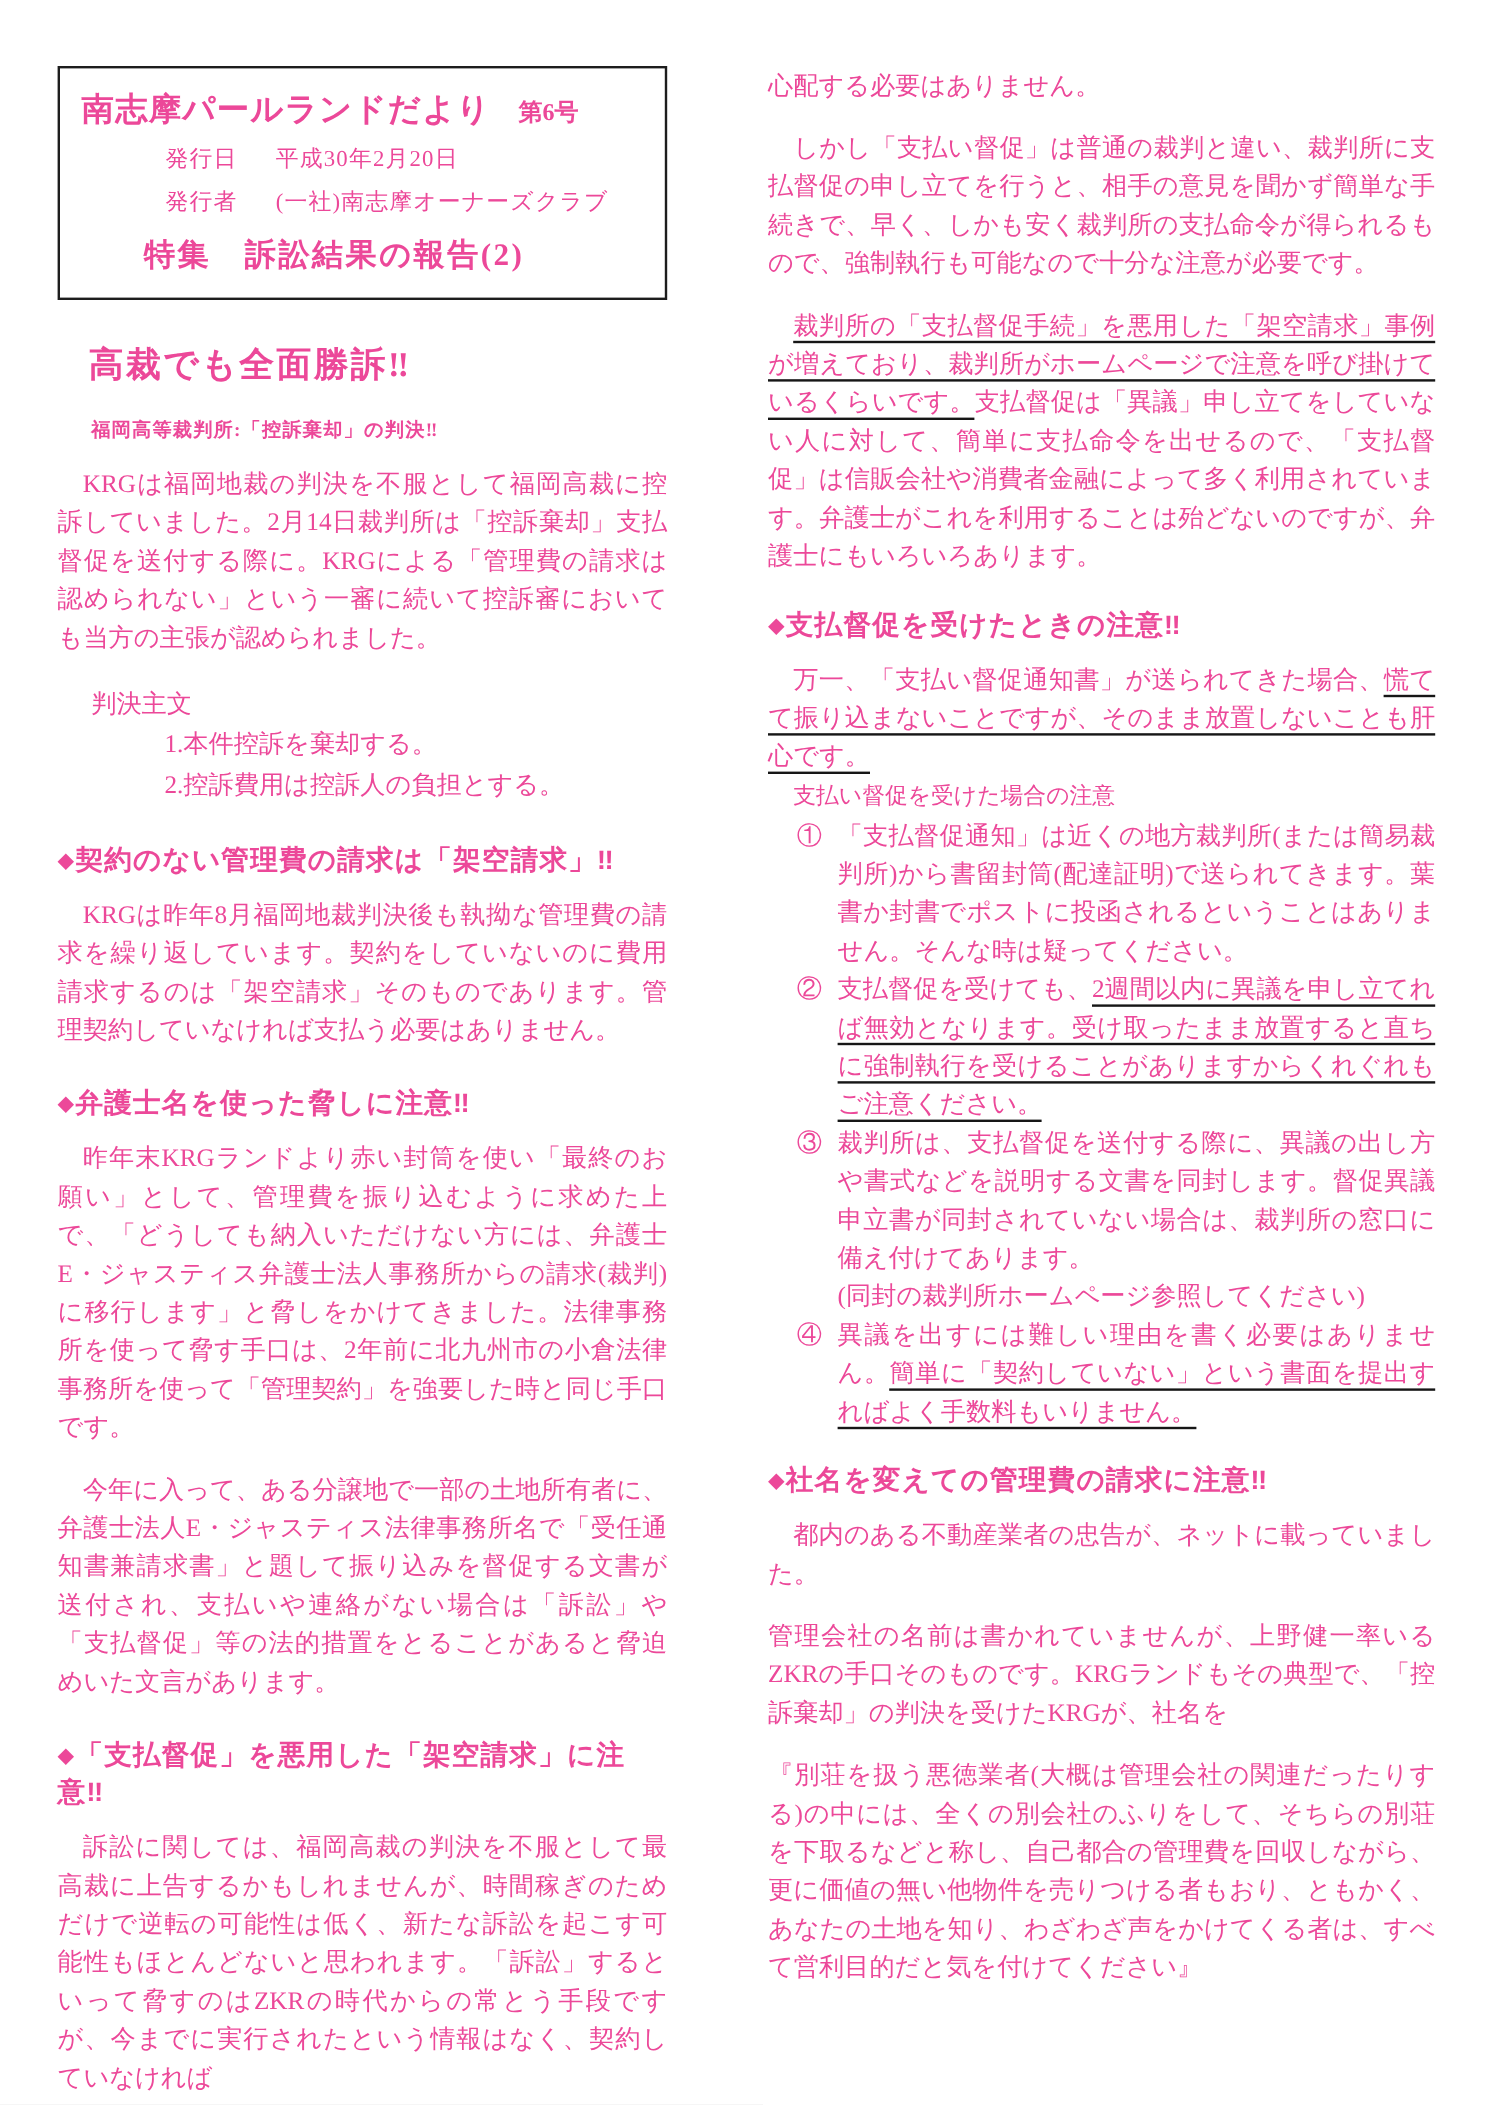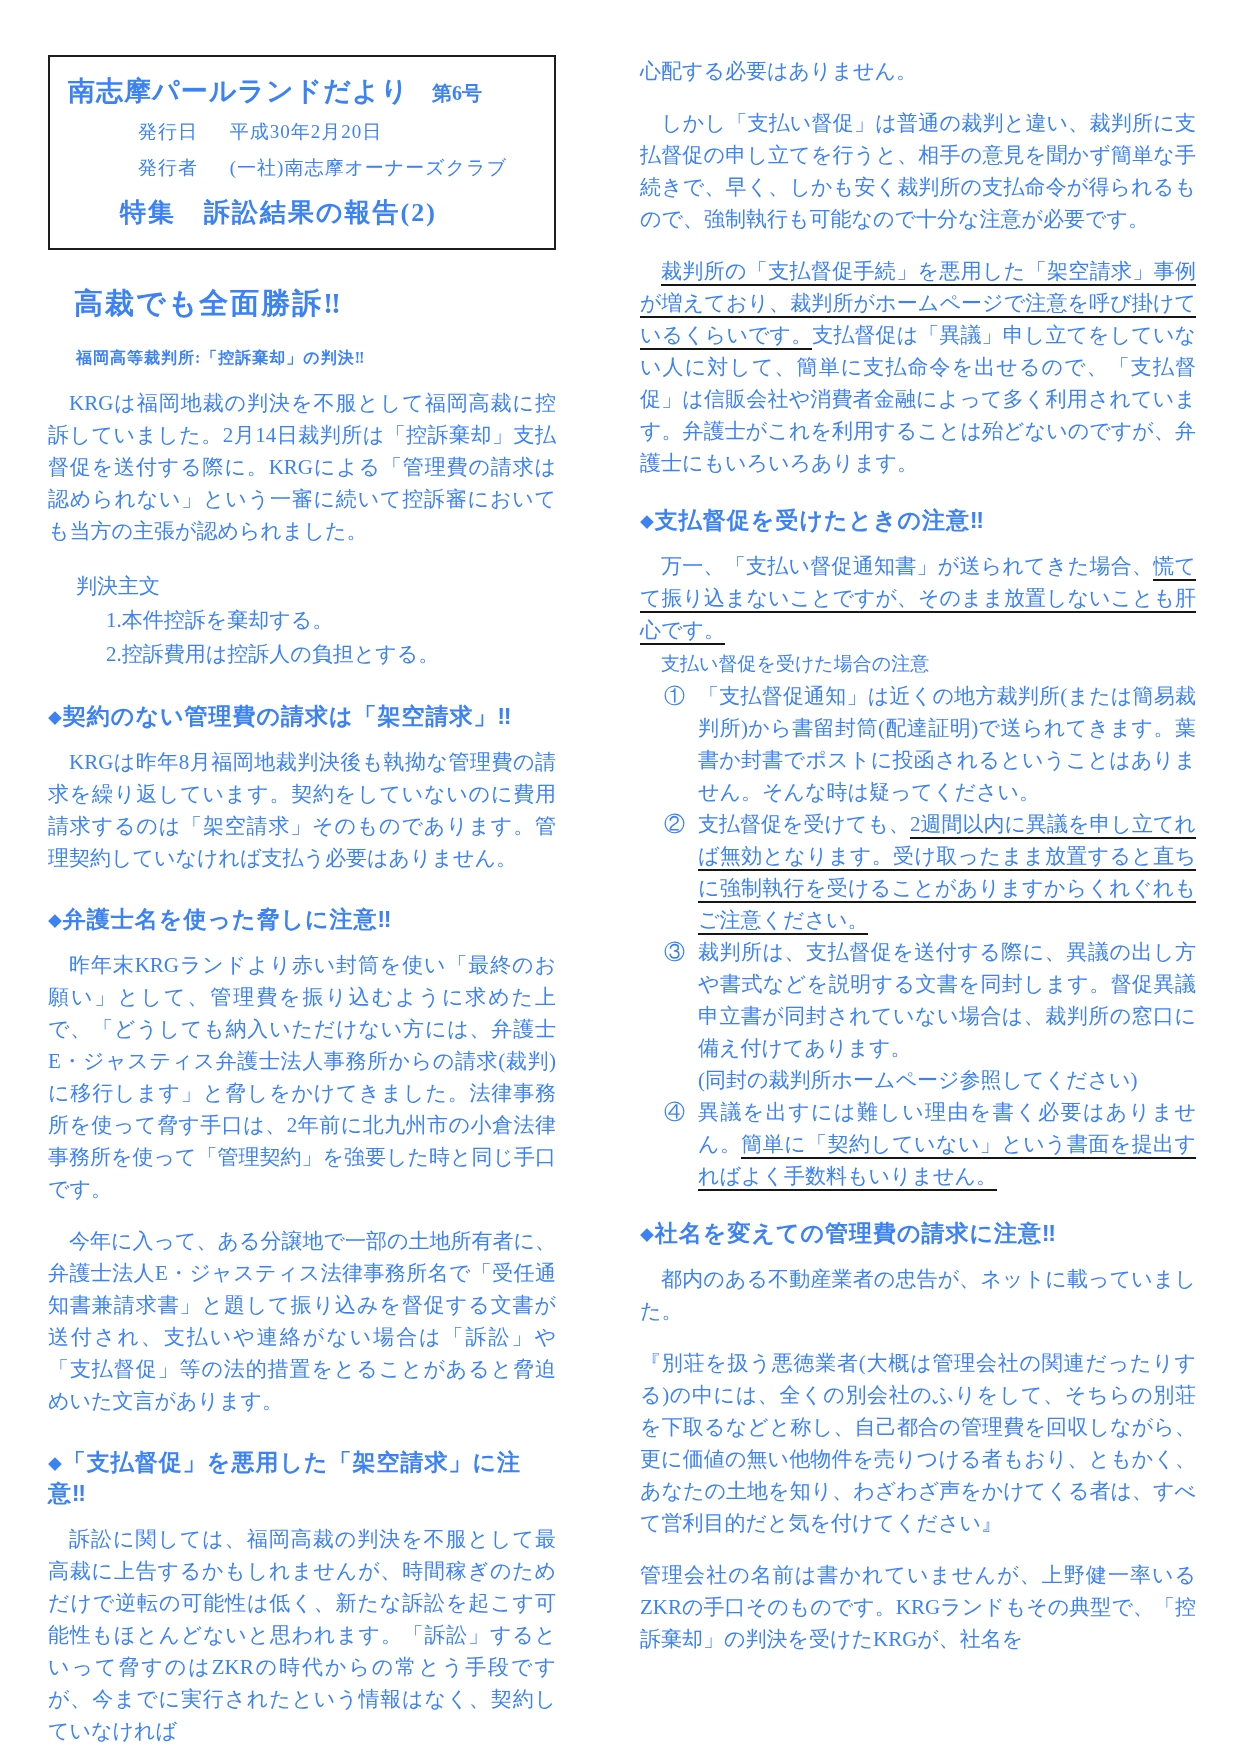--- a/index.html
+++ b/index.html
@@ -6,21 +6,21 @@
   .page{
     position:relative;
     width:1240px;height:1754px;
     margin:0 auto;
     background:#ffffff;
     box-sizing:border-box;
     padding:55px 44px 0 48px;
     display:flex;
     gap:84px;
     font-family:"Liberation Serif","DejaVu Serif",serif;
-    color:#3b82f6;
+    color:#ec4899;
     overflow:hidden;
   }
   .col-left{width:508px;flex:0 0 508px;}
   .col-right{width:556px;flex:0 0 556px;}
 
   
   .header-box{
     border:2px solid #1d1d1d;
     box-sizing:border-box;
     padding:16px 14px 18px 18px;
@@ -51,21 +51,21 @@
   }
   p.body.indent{text-indent:1em;}
   p.body + p.body{margin-top:20px;}
   p.body.tight{margin-top:0;}
 
   .u{border-bottom:2px solid #161616;padding-bottom:1px;}
 
   
   .verdict{margin:22px 0 10px 0;font-size:21px;line-height:34px;}
   .verdict-title{margin-left:28px;}
-  .verdict-item{margin-left:58px;}
+  .verdict-item{margin-left:89px;}
 
   
   .notice-intro{font-size:19px;line-height:32px;margin:2px 0 0 21px;}
   .notice-list{margin:0;padding:0 0 0 24px;list-style:none;}
   .notice-li{display:flex;font-size:21px;line-height:32px;}
   .notice-li .marker{flex:0 0 26px;}
   .notice-li .li-text{flex:1;text-align:justify;margin-left:8px;}
   .li-note{display:block;}
 </style>
 </head>
@@ -148,18 +148,18 @@
       <div class="notice-li">
         <span class="marker">④</span>
         <div class="li-text"><span>異議を出すには難しい理由を書く必要はありません。</span><span class="u">簡単に「契約していない」という書面を提出すればよく手数料もいりません。</span></div>
       </div>
 
     </div>
 
     <div class="sec-h">◆社名を変えての管理費の請求に注意‼</div>
 
     <p class="body indent tight">都内のある不動産業者の忠告が、ネットに載っていました。</p>
+    <p class="body tight">管理会社の名前は書かれていませんが、上野健一率いるZKRの手口そのものです。KRGランドもその典型で、「控訴棄却」の判決を受けたKRGが、社名を</p>
     <p class="body tight">『別荘を扱う悪徳業者(大概は管理会社の関連だったりする)の中には、全くの別会社のふりをして、そちらの別荘を下取るなどと称し、自己都合の管理費を回収しながら、更に価値の無い他物件を売りつける者もおり、ともかく、あなたの土地を知り、わざわざ声をかけてくる者は、すべて営利目的だと気を付けてください』</p>
-    <p class="body tight">管理会社の名前は書かれていませんが、上野健一率いるZKRの手口そのものです。KRGランドもその典型で、「控訴棄却」の判決を受けたKRGが、社名を</p>
 
   </div>
 
 </div>
 
 </body></html>

